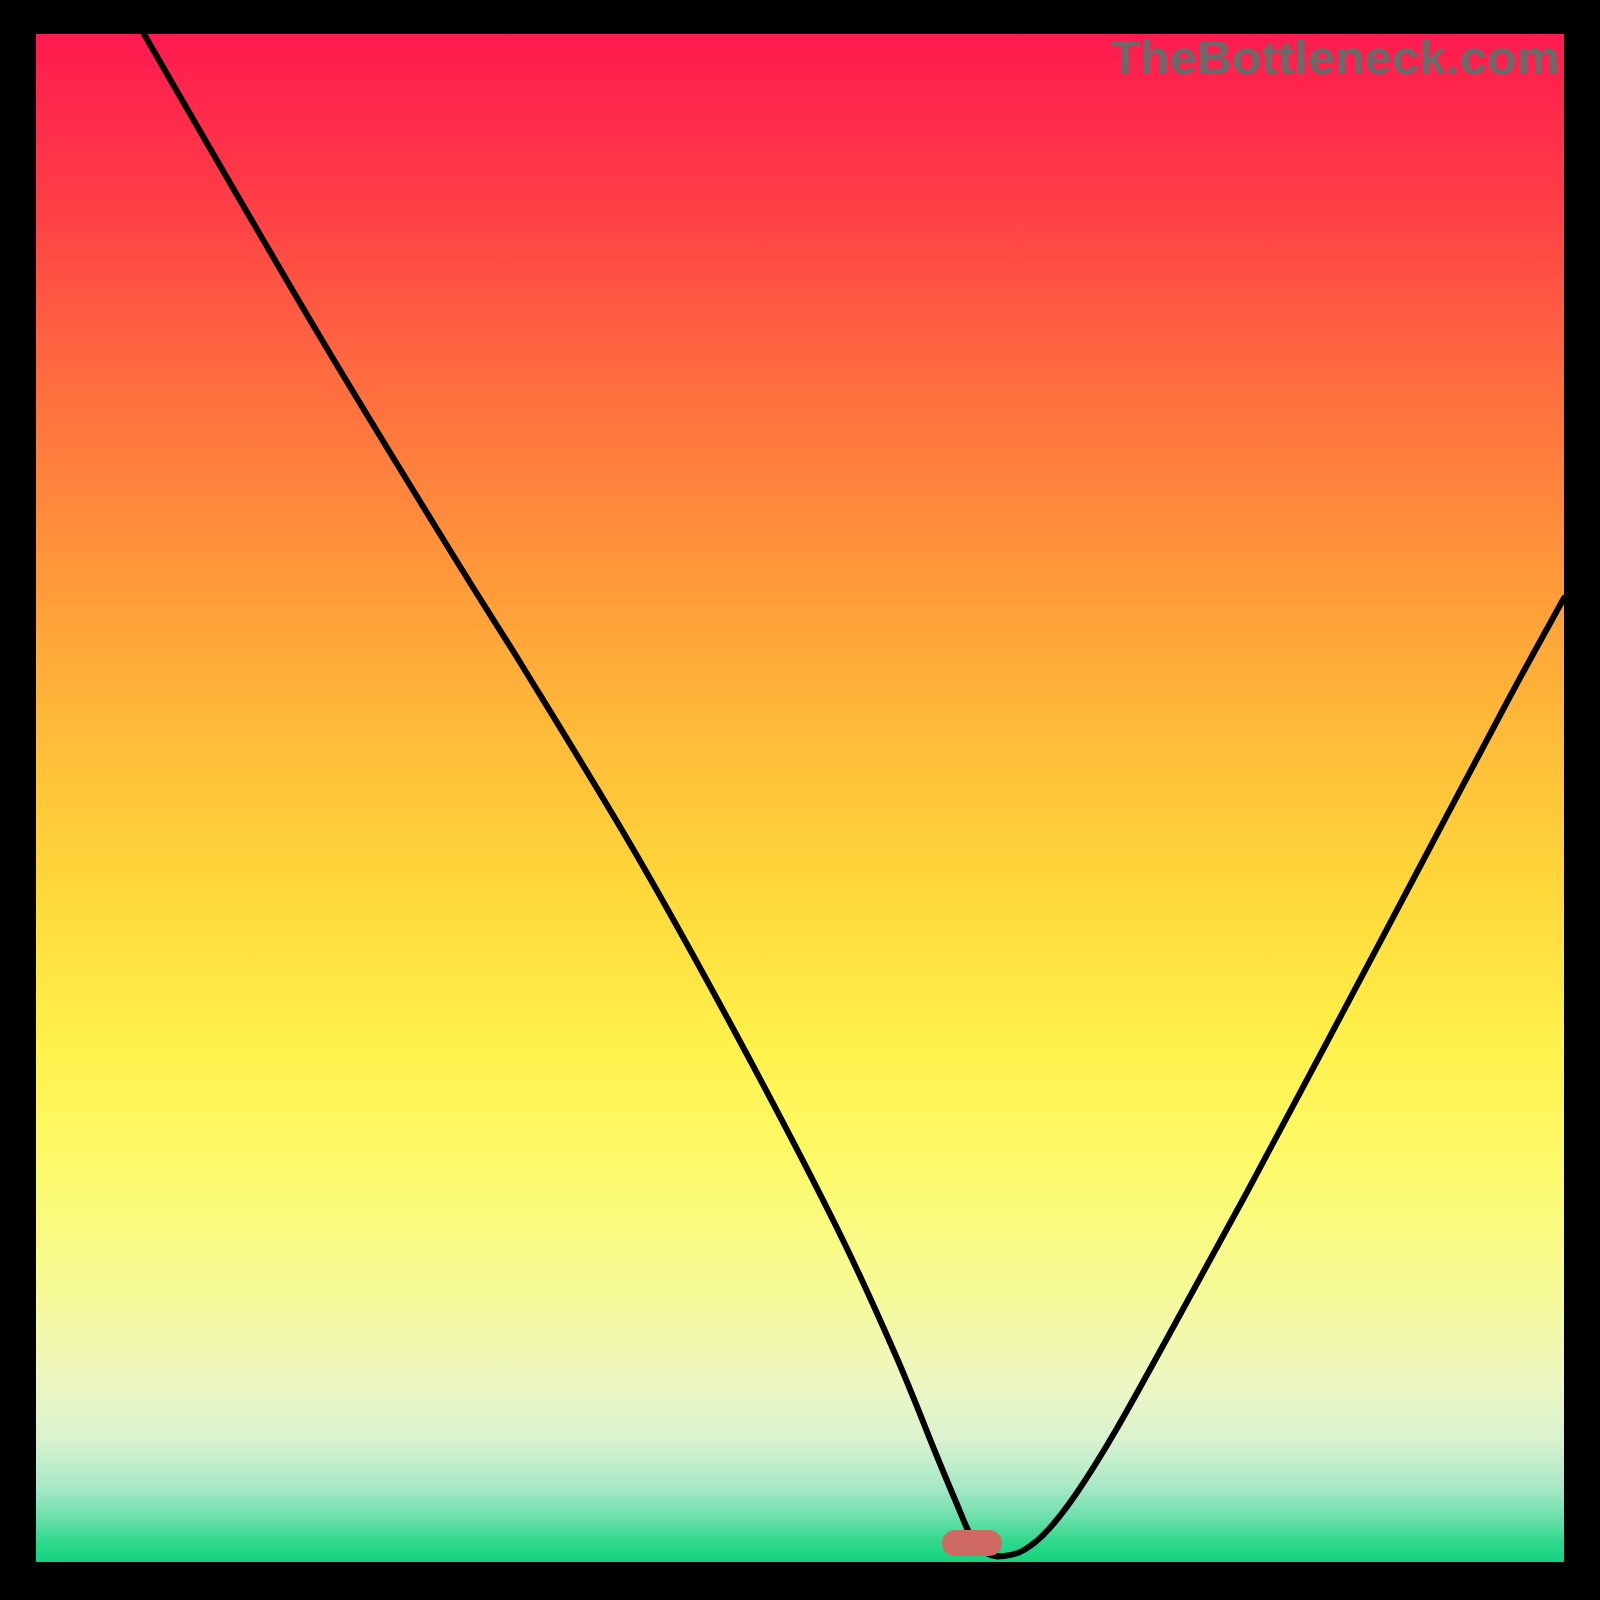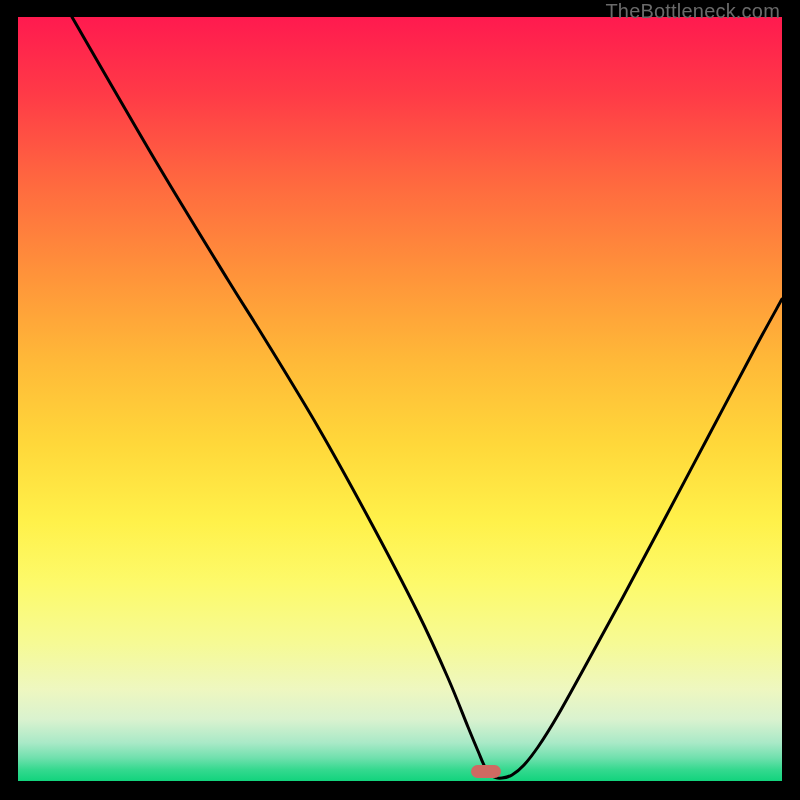--- a/index.html
+++ b/index.html
@@ -58,25 +58,25 @@
     width: 764px;
     height: 764px;
   }
   .marker {
     position: absolute;
     background: #cf6a62;
     border-radius: 8px;
   }
   .watermark {
     position: absolute;
-    top: 0px;
+    top: 16px;
     right: 20px;
     font-family: Arial, Helvetica, sans-serif;
-    font-size: 20px;
-    font-weight: normal;
+    font-size: 24px;
+    font-weight: bold;
     color: #6a6a6a;
     letter-spacing: 0.2px;
     pointer-events: none;
   }
 </style>
 </head>
 <body>
 
 <div class="frame">
   <div class="plot">

